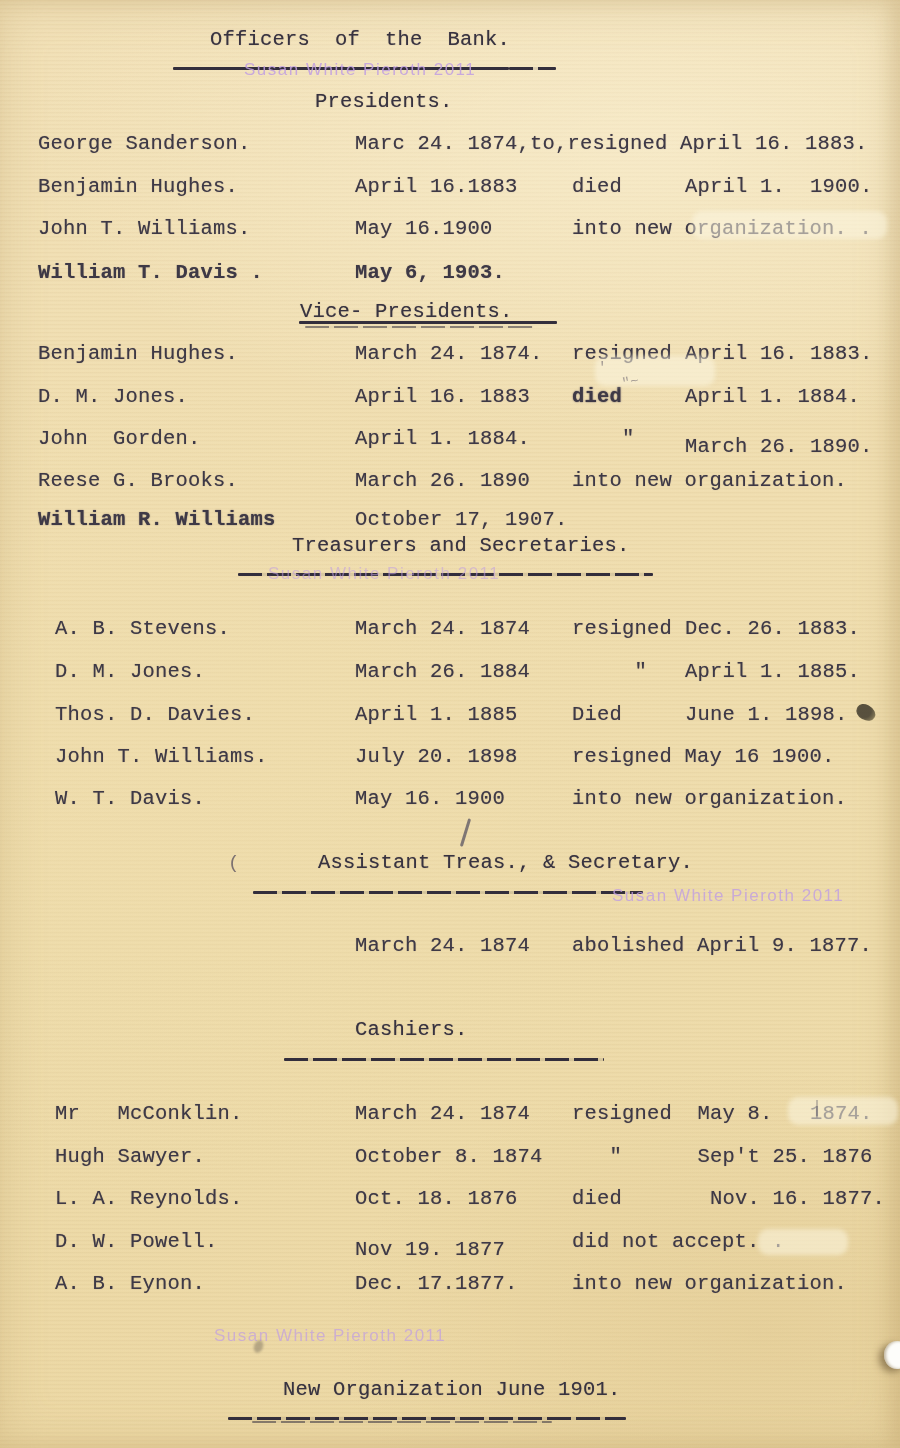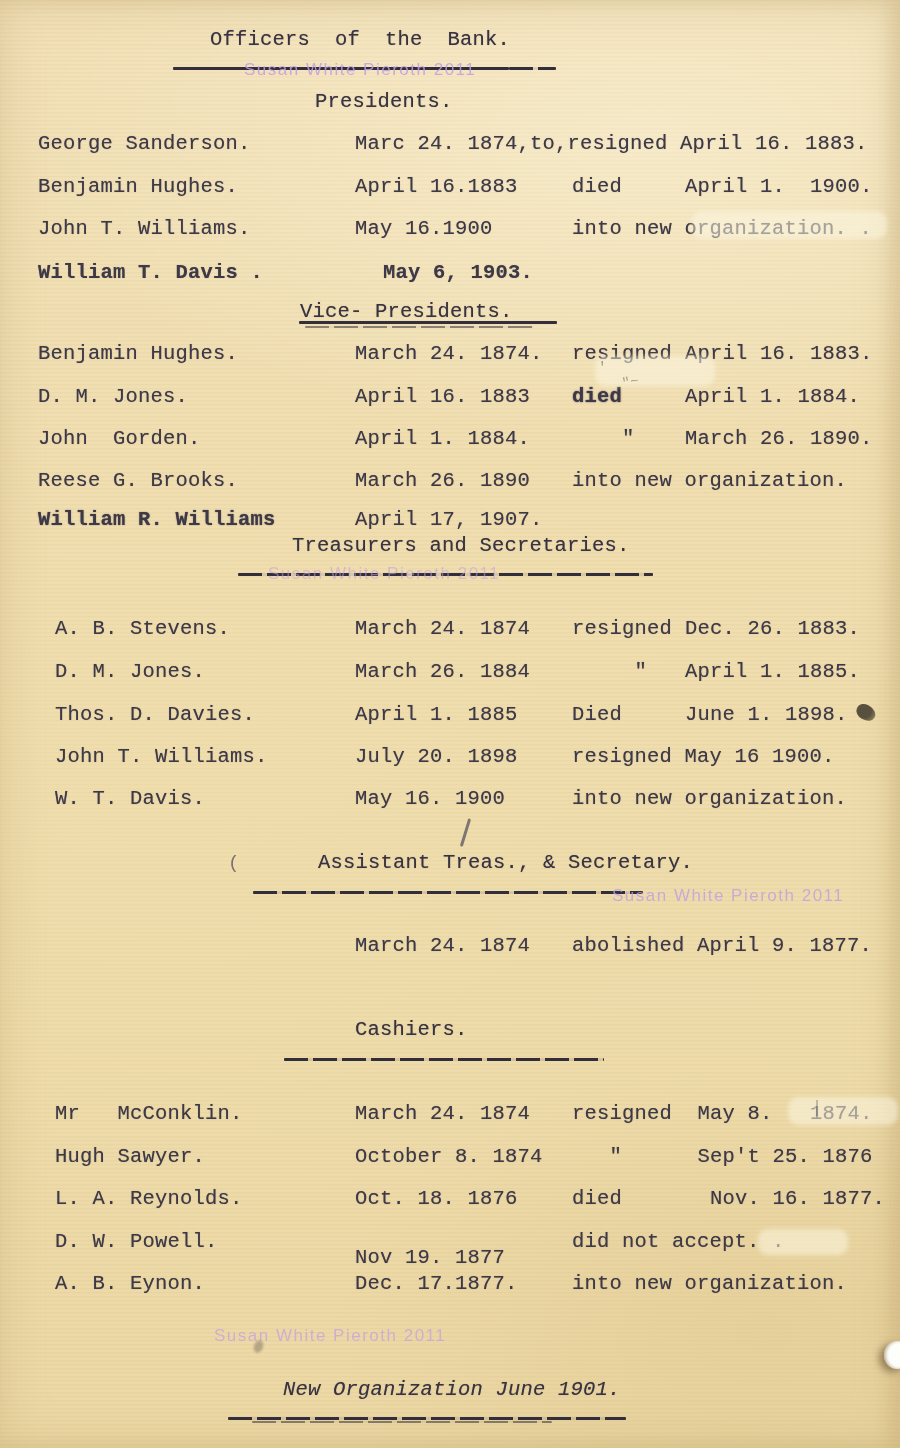--- a/index.html
+++ b/index.html
@@ -76,49 +76,49 @@
         <div class="t cell-status" style="left: 572px; top: 0px;">died</div>
         <div class="t cell-end" style="left: 685px; top: 0px;">April 1.  1900.</div>
       </div>
       <div class="row" style="position: absolute; left: 0px; top: 218px; width: 900px; height: 24px;">
         <div class="t cell-name" style="left: 38px; top: 0px;">John T. Williams.</div>
         <div class="t cell-start" style="left: 355px; top: 0px;">May 16.1900</div>
         <div class="t cell-status" style="left: 572px; top: 0px;">into new organization. .</div>
       </div>
       <div class="row em-all" style="position: absolute; left: 0px; top: 262px; width: 900px; height: 24px;">
         <div class="t cell-name" style="left: 38px; top: 0px;">William T. Davis .</div>
-        <div class="t cell-start" style="left: 355px; top: 0px; margin-left: 28px;">May 6, 1903.</div>
+        <div class="t cell-start" style="left: 355px; top: 0px;">May 6, 1903.</div>
       </div>
       <div class="t hd" style="left: 300px; top: 301px;">Vice- Presidents.</div>
       <div class="row" style="position: absolute; left: 0px; top: 343px; width: 900px; height: 24px;">
         <div class="t cell-name" style="left: 38px; top: 0px;">Benjamin Hughes.</div>
         <div class="t cell-start" style="left: 355px; top: 0px;">March 24. 1874.</div>
         <div class="t cell-status" style="left: 572px; top: 0px;">resigned</div>
         <div class="t cell-end" style="left: 685px; top: 0px;">April 16. 1883.</div>
       </div>
       <div class="row em-status" style="position: absolute; left: 0px; top: 386px; width: 900px; height: 24px;">
         <div class="t cell-name" style="left: 38px; top: 0px;">D. M. Jones.</div>
         <div class="t cell-start" style="left: 355px; top: 0px;">April 16. 1883</div>
         <div class="t cell-status" style="left: 572px; top: 0px;">died</div>
         <div class="t cell-end" style="left: 685px; top: 0px;">April 1. 1884.</div>
       </div>
       <div class="row" style="position: absolute; left: 0px; top: 428px; width: 900px; height: 24px;">
         <div class="t cell-name" style="left: 38px; top: 0px;">John  Gorden.</div>
         <div class="t cell-start" style="left: 355px; top: 0px;">April 1. 1884.</div>
         <div class="t cell-status" style="left: 572px; top: 0px;">    "</div>
-        <div class="t cell-end" style="left: 685px; top: 0px;">March 26. 1890.</div>
+        <div class="t cell-end" style="left: 685px; top: 8px;">March 26. 1890.</div>
       </div>
       <div class="row" style="position: absolute; left: 0px; top: 470px; width: 900px; height: 24px;">
         <div class="t cell-name" style="left: 38px; top: 0px;">Reese G. Brooks.</div>
         <div class="t cell-start" style="left: 355px; top: 0px;">March 26. 1890</div>
         <div class="t cell-status" style="left: 572px; top: 0px;">into new organization.</div>
       </div>
       <div class="row em-name" style="position: absolute; left: 0px; top: 509px; width: 900px; height: 24px;">
         <div class="t cell-name" style="left: 38px; top: 0px;">William R. Williams</div>
-        <div class="t cell-start" style="left: 355px; top: 0px;">April 17, 1907.</div>
+        <div class="t cell-start" style="left: 355px; top: 0px;">October 17, 1907.</div>
       </div>
       <div class="t hd" style="left: 292px; top: 535px;">Treasurers and Secretaries.</div>
       <div class="row" style="position: absolute; left: 0px; top: 618px; width: 900px; height: 24px;">
         <div class="t cell-name" style="left: 55px; top: 0px;">A. B. Stevens.</div>
         <div class="t cell-start" style="left: 355px; top: 0px;">March 24. 1874</div>
         <div class="t cell-status" style="left: 572px; top: 0px;">resigned</div>
         <div class="t cell-end" style="left: 685px; top: 0px;">Dec. 26. 1883.</div>
       </div>
       <div class="row" style="position: absolute; left: 0px; top: 661px; width: 900px; height: 24px;">
         <div class="t cell-name" style="left: 55px; top: 0px;">D. M. Jones.</div>
@@ -161,31 +161,31 @@
         <div class="t cell-end" style="left: 685px; top: 0px;"> Sep't 25. 1876</div>
       </div>
       <div class="row" style="position: absolute; left: 0px; top: 1188px; width: 900px; height: 24px;">
         <div class="t cell-name" style="left: 55px; top: 0px;">L. A. Reynolds.</div>
         <div class="t cell-start" style="left: 355px; top: 0px;">Oct. 18. 1876</div>
         <div class="t cell-status" style="left: 572px; top: 0px;">died</div>
         <div class="t cell-end" style="left: 685px; top: 0px;">  Nov. 16. 1877.</div>
       </div>
       <div class="row" style="position: absolute; left: 0px; top: 1231px; width: 900px; height: 24px;">
         <div class="t cell-name" style="left: 55px; top: 0px;">D. W. Powell.</div>
-        <div class="t cell-start" style="left: 355px; top: 16px;">Nov 19. 1877</div>
+        <div class="t cell-start" style="left: 355px; top: 8px;">Nov 19. 1877</div>
         <div class="t cell-status" style="left: 572px; top: 0px;">did not accept. .</div>
       </div>
       <div class="row" style="position: absolute; left: 0px; top: 1273px; width: 900px; height: 24px;">
         <div class="t cell-name" style="left: 55px; top: 0px;">A. B. Eynon.</div>
         <div class="t cell-start" style="left: 355px; top: 0px;">Dec. 17.1877.</div>
         <div class="t cell-status" style="left: 572px; top: 0px;">into new organization.</div>
       </div>
     </div>
 
-  <div class="t hd" style="left:283px;top:1379px;font-style:italic;">New Organization June 1901.</div>
+  <div class="t hd" style="left:283px;top:1379px;">New Organization June 1901.</div>
 
   <div class="patch" style="left:595px;top:356px;width:120px;height:30px;"></div>
   <div class="patch" style="left:692px;top:211px;width:195px;height:28px;"></div>
   <div class="patch" style="left:788px;top:1097px;width:110px;height:28px;"></div>
   <div class="patch" style="left:758px;top:1229px;width:90px;height:26px;"></div>
 
   <span class="scrib" style="left:598px;top:360px;font-size:14px;opacity:.5;">'</span>
   <span class="scrib" style="left:622px;top:374px;font-size:14px;opacity:.45;transform:rotate(-12deg);">"~</span>
   <span class="scrib" style="left:228px;top:852px;font-size:19px;opacity:.7;">(</span>
 

